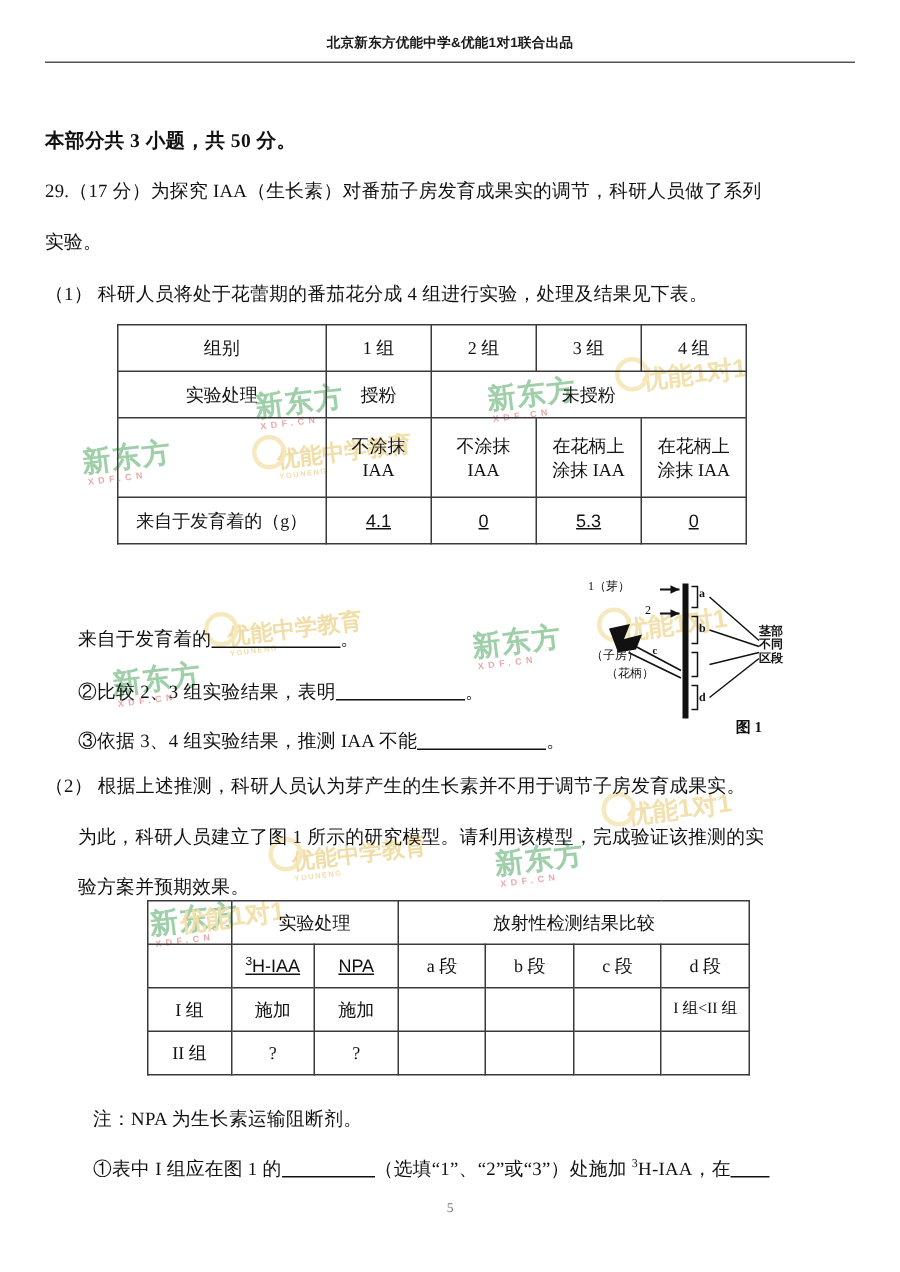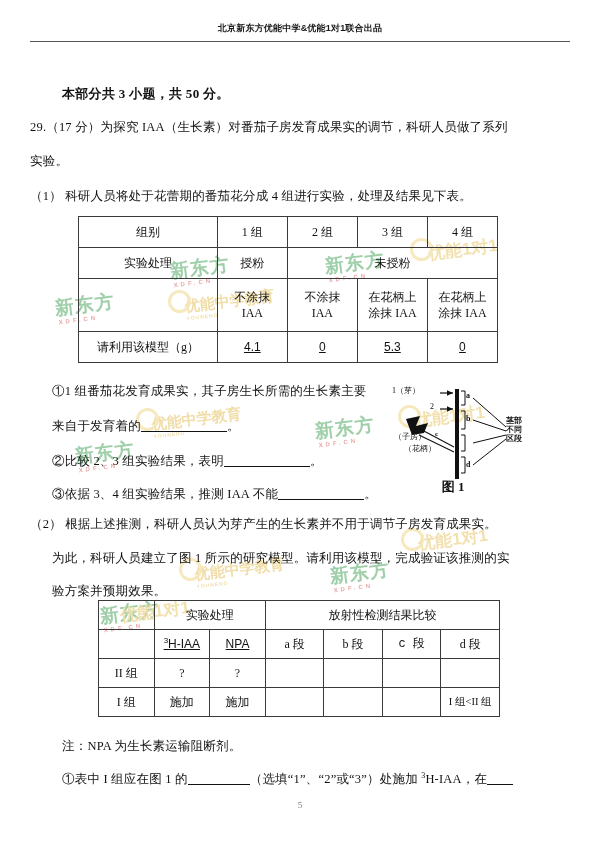--- a/index.html
+++ b/index.html
@@ -27,41 +27,41 @@
 
   
   .hdr{position:absolute;left:0;right:0;top:22px;text-align:center;
        font-family:"Liberation Sans","DejaVu Sans",sans-serif;
        font-size:9px;font-weight:bold;color:#1a1a1a;letter-spacing:.2px;z-index:2;}
   .hdr-rule{position:absolute;left:30px;right:30px;top:41px;border-top:1.6px solid #555;z-index:2;}
 
   .sec-title{position:absolute;left:0;right:0;top:52px;text-align:center;
        font-size:15px;font-weight:bold;letter-spacing:.5px;z-index:2;}
 
-  .lead{position:absolute;left:30px;top:85px;font-size:13px;font-weight:bold;z-index:2;letter-spacing:.3px;margin-left:32px;}
+  .lead{position:absolute;left:30px;top:85px;font-size:13px;font-weight:bold;z-index:2;letter-spacing:.3px;}
 
   .q-line{position:absolute;z-index:2;font-size:12.5px;line-height:1;letter-spacing:.2px;white-space:nowrap;}
   .blank{display:inline-block;border-bottom:1.2px solid #111;vertical-align:-2px;}
   sup.iso{font-size:8px;vertical-align:super;}
 
   
   table.ex{position:absolute;border-collapse:collapse;z-index:2;background:transparent;}
   table.ex td{border:1.1px solid #3a3a3a;text-align:center;vertical-align:middle;
               font-size:12px;padding:0;background:transparent;line-height:1.35;}
   .t1{left:78px;top:216px;width:420px;}
   .t1 td{height:30px;}
   .t2{left:98px;top:600px;width:402px;}
   .t2 td{height:28px;font-size:11.5px;}
   .mono-n{font-family:"Liberation Sans","DejaVu Sans",sans-serif;text-decoration:underline;}
 
   
   .fig{position:absolute;left:398px;top:383px;width:150px;height:105px;z-index:2;}
   .fig svg{display:block;}
-  .fig-cap{position:absolute;left:398px;top:478px;width:110px;text-align:center;
-           font-size:13px;font-weight:bold;z-index:2;}
+  .fig-cap{position:absolute;left:398px;top:478px;width:110px;text-align:right;
+           font-size:10px;font-weight:bold;z-index:2;}
 
   .pagenum{position:absolute;left:0;right:0;top:800px;text-align:center;
            font-size:9px;color:#777;z-index:2;}
 </style>
 </head>
 <body>
 
 <div class="page">
 
   <div class="wm wm-xdf" style="left:170px;top:255px;transform:rotate(-7deg);">
@@ -159,30 +159,29 @@
       <td style="height:52px;">
         <div>在花柄上</div>
         <div>涂抹 IAA</div>
       </td>
       <td style="height:52px;">
         <div>在花柄上</div>
         <div>涂抹 IAA</div>
       </td>
     </tr>
     <tr>
-      <td>请利用该模型（g）</td>
+      <td>来自于发育着的（g）</td>
       <td class="mono-n">4.1</td>
       <td class="mono-n">0</td>
       <td class="mono-n">5.3</td>
       <td class="mono-n">0</td>
     </tr>
   </tbody>
     </table>
 
-  <div class="q-line" style="left:52px;top:385px;">①1 组番茄花发育成果实，其子房生长所需的生长素主要</div>
 
   <div class="q-line" style="left:52px;top:420px;">
     <span>来自于发育着的</span><span class="blank" style="width:86px;"></span><span>。</span>
   </div>
 
   <div class="q-line" style="left:52px;top:455px;">
     <span>②比较 2、3 组实验结果，表明</span><span class="blank" style="width:86px;"></span><span>。</span>
   </div>
 
   <div class="q-line" style="left:52px;top:488px;">
@@ -244,41 +243,41 @@
       <td style="width:55px;"></td>
       <td colspan="2" style="width:110px;">实验处理</td>
       <td colspan="4">放射性检测结果比较</td>
     </tr>
     <tr>
       <td></td>
       <td style="width:55px;" class="mono-n"><sup class="iso">3</sup><span>H-IAA</span></td>
       <td style="width:55px;" class="mono-n">NPA</td>
       <td style="width:58px;">a 段</td>
       <td style="width:58px;">b 段</td>
-      <td style="width:58px;font-family:Liberation Mono, monospace;">c 段</td>
+      <td style="width:58px;">c 段</td>
       <td style="width:58px;">d 段</td>
+    </tr>
+    <tr>
+      <td>I 组</td>
+      <td>施加</td>
+      <td>施加</td>
+      <td></td>
+      <td></td>
+      <td></td>
+      <td style="font-size:10.5px;">I 组&lt;II 组</td>
     </tr>
     <tr>
       <td>II 组</td>
       <td>?</td>
       <td>?</td>
       <td></td>
       <td></td>
       <td></td>
       <td></td>
     </tr>
-    <tr>
-      <td>I 组</td>
-      <td>施加</td>
-      <td>施加</td>
-      <td></td>
-      <td></td>
-      <td></td>
-      <td style="font-size:10.5px;">I 组&lt;II 组</td>
-    </tr>
   </tbody>
     </table>
 
   <div class="q-line" style="left:62px;top:740px;">注：NPA 为生长素运输阻断剂。</div>
 
   <div class="q-line" style="left:62px;top:772px;">
     <span>①表中 I 组应在图 1 的</span><span class="blank" style="width:62px;"></span><span>（选填“1”、“2”或“3”）处施加 </span><sup class="iso">3</sup><span>H-IAA，在</span><span class="blank" style="width:26px;"></span>
   </div>
 
   <div class="pagenum">5</div>

